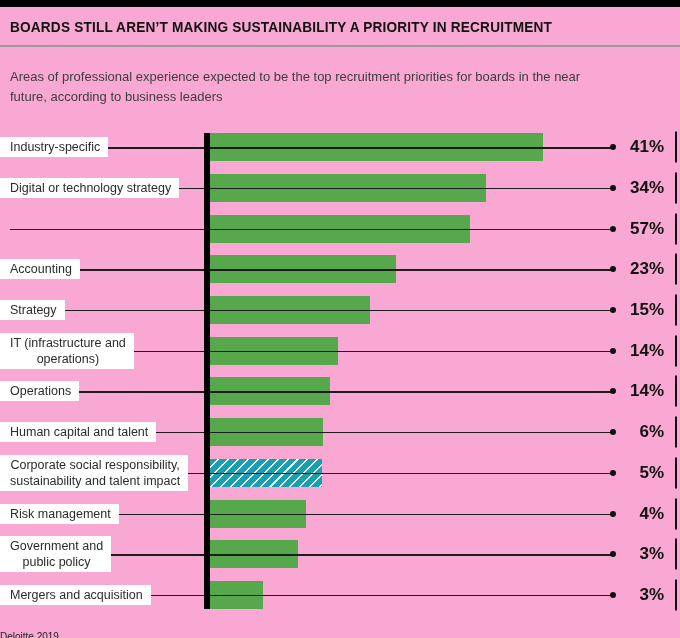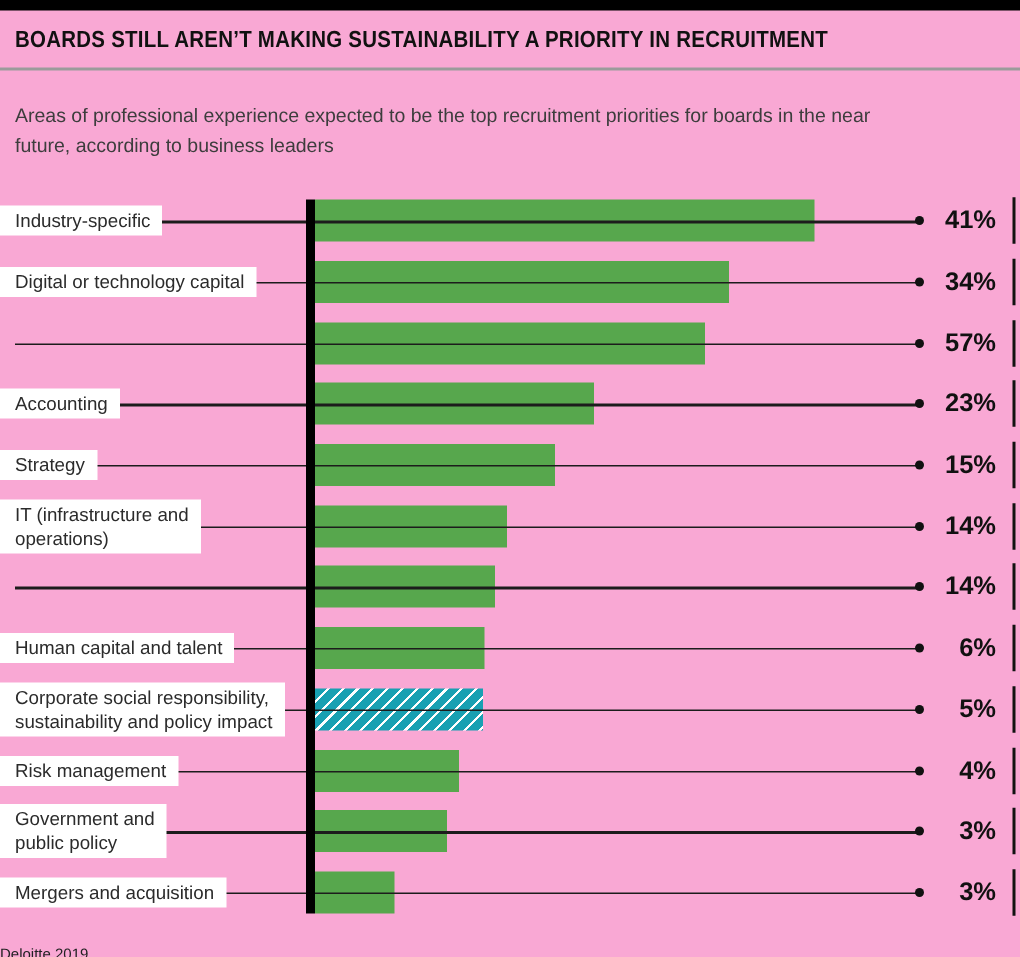--- a/index.html
+++ b/index.html
@@ -39,21 +39,21 @@
     background:repeating-linear-gradient(135deg,#18a0b2 0px,#18a0b2 5.5px,#ffffff 5.5px,#ffffff 7px);
   }
   .labelwrap{
     position:absolute;left:0;top:0;bottom:0;width:202px;
     display:flex;align-items:center;z-index:2;
   }
   .cat{
     display:inline-block;background:#ffffff;
     padding:2px 8px 2px 10px;
     font-size:12.5px;color:#2b2b2b;line-height:16px;
-    white-space:pre-line;max-width:184px;
+    white-space:pre-line;max-width:184px;text-align:center;
   }
   .dot{
     position:absolute;left:610px;top:50%;transform:translateY(-50%);
     width:6px;height:6px;border-radius:50%;background:#111111;z-index:2;
   }
   .pct{
     position:absolute;right:16px;top:50%;transform:translateY(-50%);
     width:60px;text-align:right;
     font-size:17px;font-weight:bold;color:#111111;z-index:2;
   }
@@ -87,21 +87,21 @@
         </div>
       <div class="dot"></div>
       <div class="pct">41%</div>
       <div class="tick"></div>
     </div>
 
     <div class="row">
       <div class="leader"></div>
       <div class="bar" style="width: 276px;"></div>
       <div class="labelwrap">
-          <span class="cat">Digital or technology capital</span>
+          <span class="cat">Digital or technology strategy</span>
         </div>
       <div class="dot"></div>
       <div class="pct">34%</div>
       <div class="tick"></div>
     </div>
 
     <div class="row">
       <div class="leader"></div>
       <div class="bar" style="width: 260px;"></div>
       <div class="dot"></div>
@@ -139,20 +139,23 @@
 operations)</span>
         </div>
       <div class="dot"></div>
       <div class="pct">14%</div>
       <div class="tick"></div>
     </div>
 
     <div class="row">
       <div class="leader"></div>
       <div class="bar" style="width: 120px;"></div>
+      <div class="labelwrap">
+          <span class="cat">Operations</span>
+        </div>
       <div class="dot"></div>
       <div class="pct">14%</div>
       <div class="tick"></div>
     </div>
 
     <div class="row">
       <div class="leader"></div>
       <div class="bar" style="width: 113px;"></div>
       <div class="labelwrap">
           <span class="cat">Human capital and talent</span>
@@ -160,21 +163,21 @@
       <div class="dot"></div>
       <div class="pct">6%</div>
       <div class="tick"></div>
     </div>
 
     <div class="row">
       <div class="leader"></div>
       <div class="bar hatch" style="width: 112px;"></div>
       <div class="labelwrap">
           <span class="cat">Corporate social responsibility,
-sustainability and policy impact</span>
+sustainability and talent impact</span>
         </div>
       <div class="dot"></div>
       <div class="pct">5%</div>
       <div class="tick"></div>
     </div>
 
     <div class="row">
       <div class="leader"></div>
       <div class="bar" style="width: 96px;"></div>
       <div class="labelwrap">

